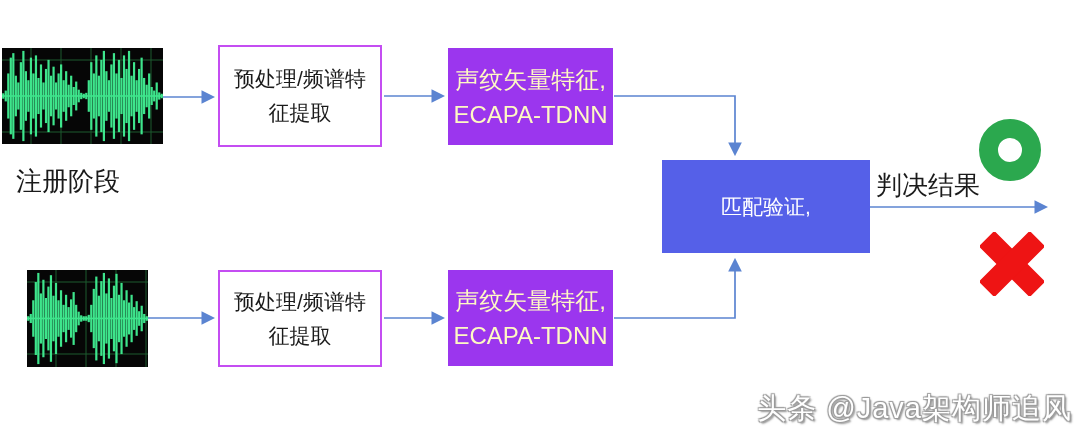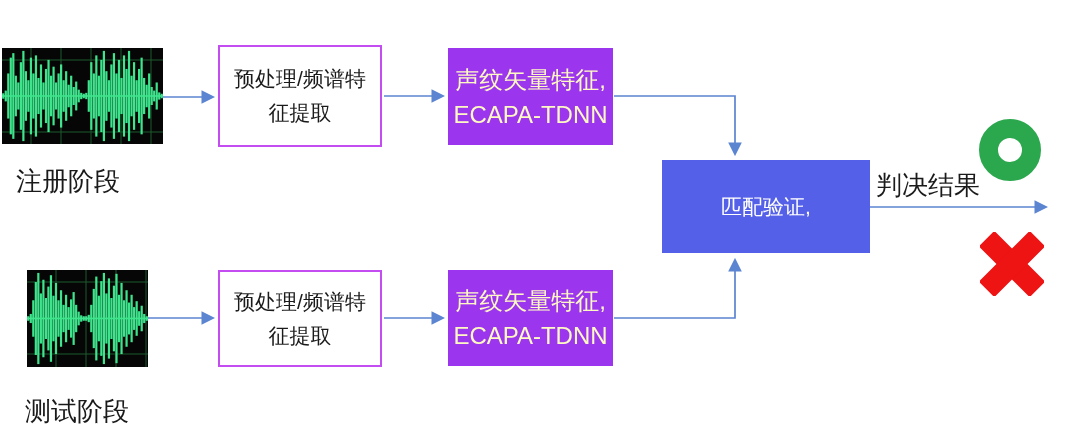--- a/index.html
+++ b/index.html
@@ -225,26 +225,26 @@
       <line x1="102.09" y1="32.54" x2="102.09" y2="64.46" stroke="#3EE58C" stroke-width="2.22"></line>
       <line x1="104.61" y1="24.79" x2="104.61" y2="72.21" stroke="#3EE58C" stroke-width="2.22"></line>
       <line x1="107.14" y1="37.10" x2="107.14" y2="59.90" stroke="#3EE58C" stroke-width="2.22"></line>
       <line x1="109.66" y1="31.18" x2="109.66" y2="65.82" stroke="#3EE58C" stroke-width="2.22"></line>
       <line x1="112.18" y1="41.21" x2="112.18" y2="55.79" stroke="#3EE58C" stroke-width="2.22"></line>
       <line x1="114.70" y1="35.73" x2="114.70" y2="61.27" stroke="#3EE58C" stroke-width="2.22"></line>
       <line x1="117.22" y1="43.94" x2="117.22" y2="53.06" stroke="#3EE58C" stroke-width="2.22"></line>
       <line x1="119.74" y1="46.22" x2="119.74" y2="50.78" stroke="#3EE58C" stroke-width="2.22"></line>
     </svg>
 
-  <div class="stage-label" style="left:25px;top:394px;">测试阶段</div>
 
   <div class="box preprocess" style="left:218px;top:270px;width:164px;height:97px;">
     <div class="line">预处理/频谱特</div>
     <div class="line">征提取</div>
   </div>
 
   <div class="box embed" style="left:448px;top:270px;width:165px;height:96px;">
     <div class="line">声纹矢量特征,</div>
     <div class="line">ECAPA-TDNN</div>
   </div>
 
+  <div class="watermark">头条 @Java架构师追风</div>
 
 </div>
 
 </body></html>

